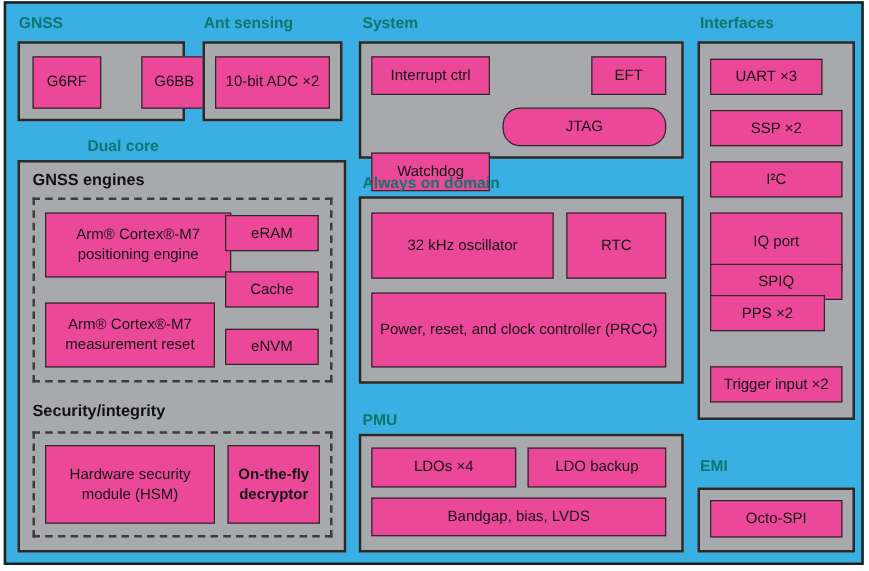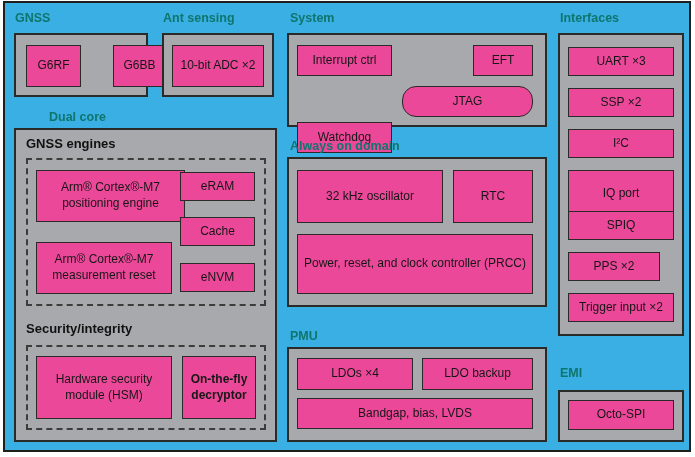--- a/index.html
+++ b/index.html
@@ -51,29 +51,29 @@
 
   <div class="seclabel" style="left:290px;top:11px;">System</div>
   <div class="graybox" style="left:287px;top:33px;width:260px;height:94px;"></div>
   <div class="wbox" style="left:297px;top:45px;width:95px;height:31px;">Interrupt ctrl</div>
   <div class="wbox" style="left:473px;top:45px;width:60px;height:31px;">EFT</div>
   <div class="wbox" style="left:297px;top:86px;width:95px;height:31px;margin-top:36px;">Watchdog</div>
   <div class="wbox" style="left:402px;top:86px;width:131px;height:31px;border-radius:14px;">JTAG</div>
 
   <div class="seclabel" style="left:560px;top:11px;">Interfaces</div>
   <div class="graybox" style="left:558px;top:33px;width:126px;height:303px;"></div>
-  <div class="wbox" style="left:568px;top:47px;width:106px;height:29px;">UART ×3</div>
+  <div class="wbox" style="left:568px;top:47px;width:90px;height:29px;">UART ×3</div>
   <div class="wbox" style="left:568px;top:88px;width:106px;height:29px;">SSP ×2</div>
   <div class="wbox" style="left:568px;top:129px;width:106px;height:29px;">I²C</div>
   <div class="wbox" style="left:568px;top:170px;width:106px;height:47px;">IQ port</div>
   <div class="wbox" style="left:568px;top:211px;width:106px;height:29px;">SPIQ</div>
-  <div class="wbox" style="left:568px;top:252px;width:92px;height:29px;">PPS ×2</div>
+  <div class="wbox" style="left:568px;top:236px;width:92px;height:29px;">PPS ×2</div>
   <div class="wbox" style="left:568px;top:293px;width:106px;height:29px;">Trigger input ×2</div>
 
-  <div class="seclabel" style="left:1px;top:110px;padding-left:48px;">Dual core</div>
+  <div class="seclabel" style="left:22px;top:110px;padding-left:48px;">Dual core</div>
   <div class="graybox" style="left:14px;top:128px;width:263px;height:314px;"></div>
 
   <div class="heading" style="left:26px;top:136px;">GNSS engines</div>
   <div class="dashed" style="left:26px;top:158px;width:240px;height:148px;"></div>
   <div class="wbox" style="left:36px;top:170px;width:149px;height:52px;">Arm® Cortex®-M7 positioning engine</div>
   <div class="wbox" style="left:180px;top:172px;width:75px;height:29px;">eRAM</div>
   <div class="wbox" style="left:180px;top:217px;width:75px;height:29px;">Cache</div>
   <div class="wbox" style="left:36px;top:242px;width:136px;height:52px;">Arm® Cortex®-M7 measurement reset</div>
   <div class="wbox" style="left:180px;top:263px;width:75px;height:29px;">eNVM</div>
 

